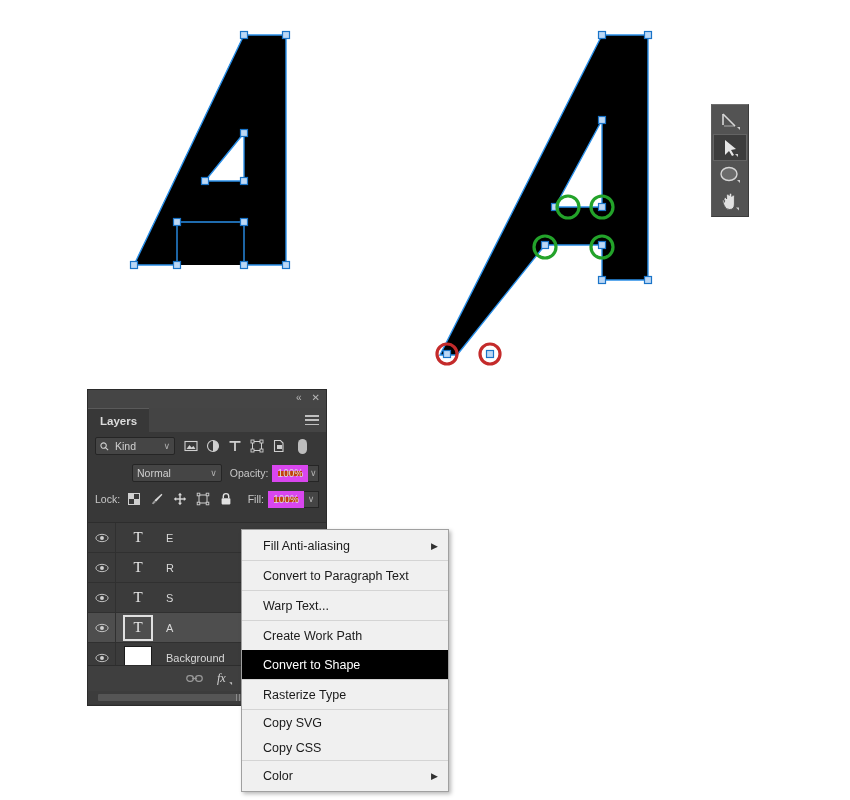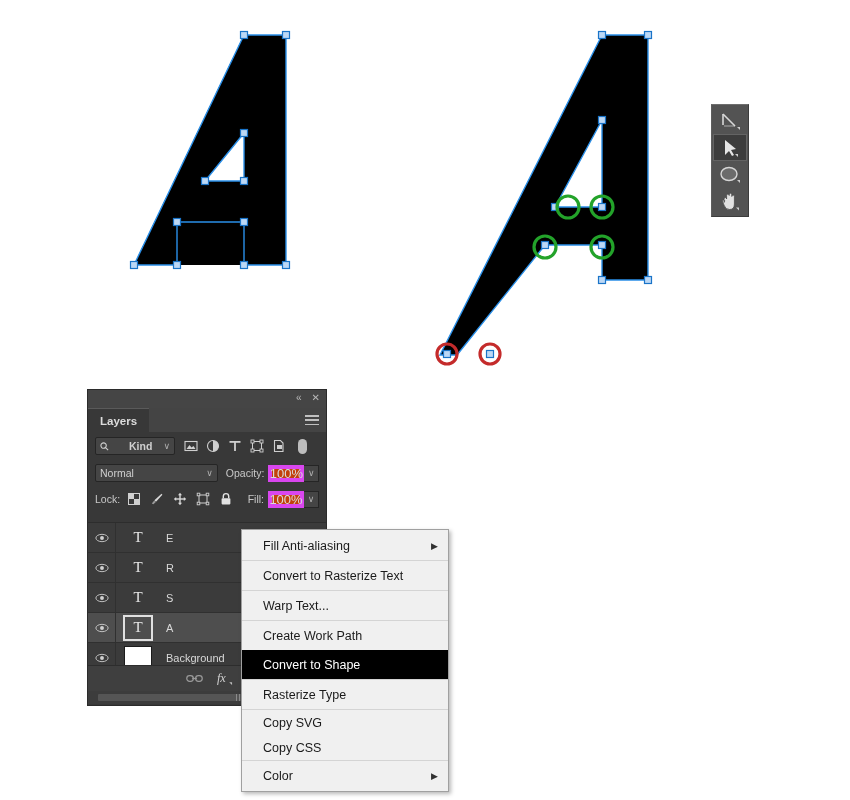--- a/index.html
+++ b/index.html
@@ -123,55 +123,55 @@
     border: 1px solid #252525;
     border-radius: 2px;
     display: flex;
     align-items: center;
     padding: 0 4px;
     box-sizing: border-box;
     font-size: 10.5px;
     color: #d0d0d0;
     position: relative;
   }
-  .filter-select .lbl { margin-left: 20px; font-weight: bold; }
+  .filter-select .lbl { margin-left: 6px; }
   .filter-select .chev {
     position: absolute; right: 4px; top: 3px;
     font-size: 9px; color: #b0b0b0;
   }
   .filter-icons {
     display: flex;
     align-items: center;
     gap: 8px;
     margin-left: 9px;
   }
   .fico { width: 14px; height: 14px; display:block; }
   .pill {
     width: 9px; height: 15px; border-radius: 5px;
     background: #bdbdbd; margin-left: 4px;
   }
 
-  #blend-row { height: 26px; gap: 0; }
+  #blend-row { height: 26px; gap: 0; margin-left: 37px; }
   .blend-select {
     width: 126px; height: 18px;
     background: #454545;
     border: 1px solid #252525;
     border-radius: 2px;
     display: flex; align-items: center;
     padding: 0 4px; box-sizing: border-box;
     font-size: 10.5px; color: #d0d0d0;
     position: relative;
   }
   .blend-select .chev { position: absolute; right: 4px; top: 3px; font-size: 9px; color:#b0b0b0;}
   .numlabel { font-size: 10.5px; color:#c8c8c8; margin-left: 8px; }
   .numbox {
     width: 36px; height: 17px;
     background: #c2410c;
-    border: 4px solid #d946ef;
-    font-size: 13px; color: #dadada;
+    border: 6px solid #d946ef;
+    font-size: 10px; color: #dadada;
     display:flex; align-items:center; justify-content:center;
     margin-left: 4px; box-sizing: border-box;
   }
   .numchev {
     width: 15px; height: 17px;
     background: #454545;
     border: 1px solid #252525; border-left: none;
     display:flex; align-items:center; justify-content:center;
     font-size:9px; color:#b0b0b0; box-sizing: border-box;
   }
@@ -608,21 +608,21 @@
 
 <div id="context-menu">
 
   <div class="menu-item">
     <span>Fill Anti-aliasing</span>
     <span class="arrow">▶</span>
   </div>
   <div class="menu-sep"></div>
 
   <div class="menu-item">
-    <span>Convert to Rasterize Text</span>
+    <span>Convert to Paragraph Text</span>
   </div>
   <div class="menu-sep"></div>
 
   <div class="menu-item">
     <span>Warp Text...</span>
   </div>
   <div class="menu-sep"></div>
 
   <div class="menu-item">
     <span>Create Work Path</span>

